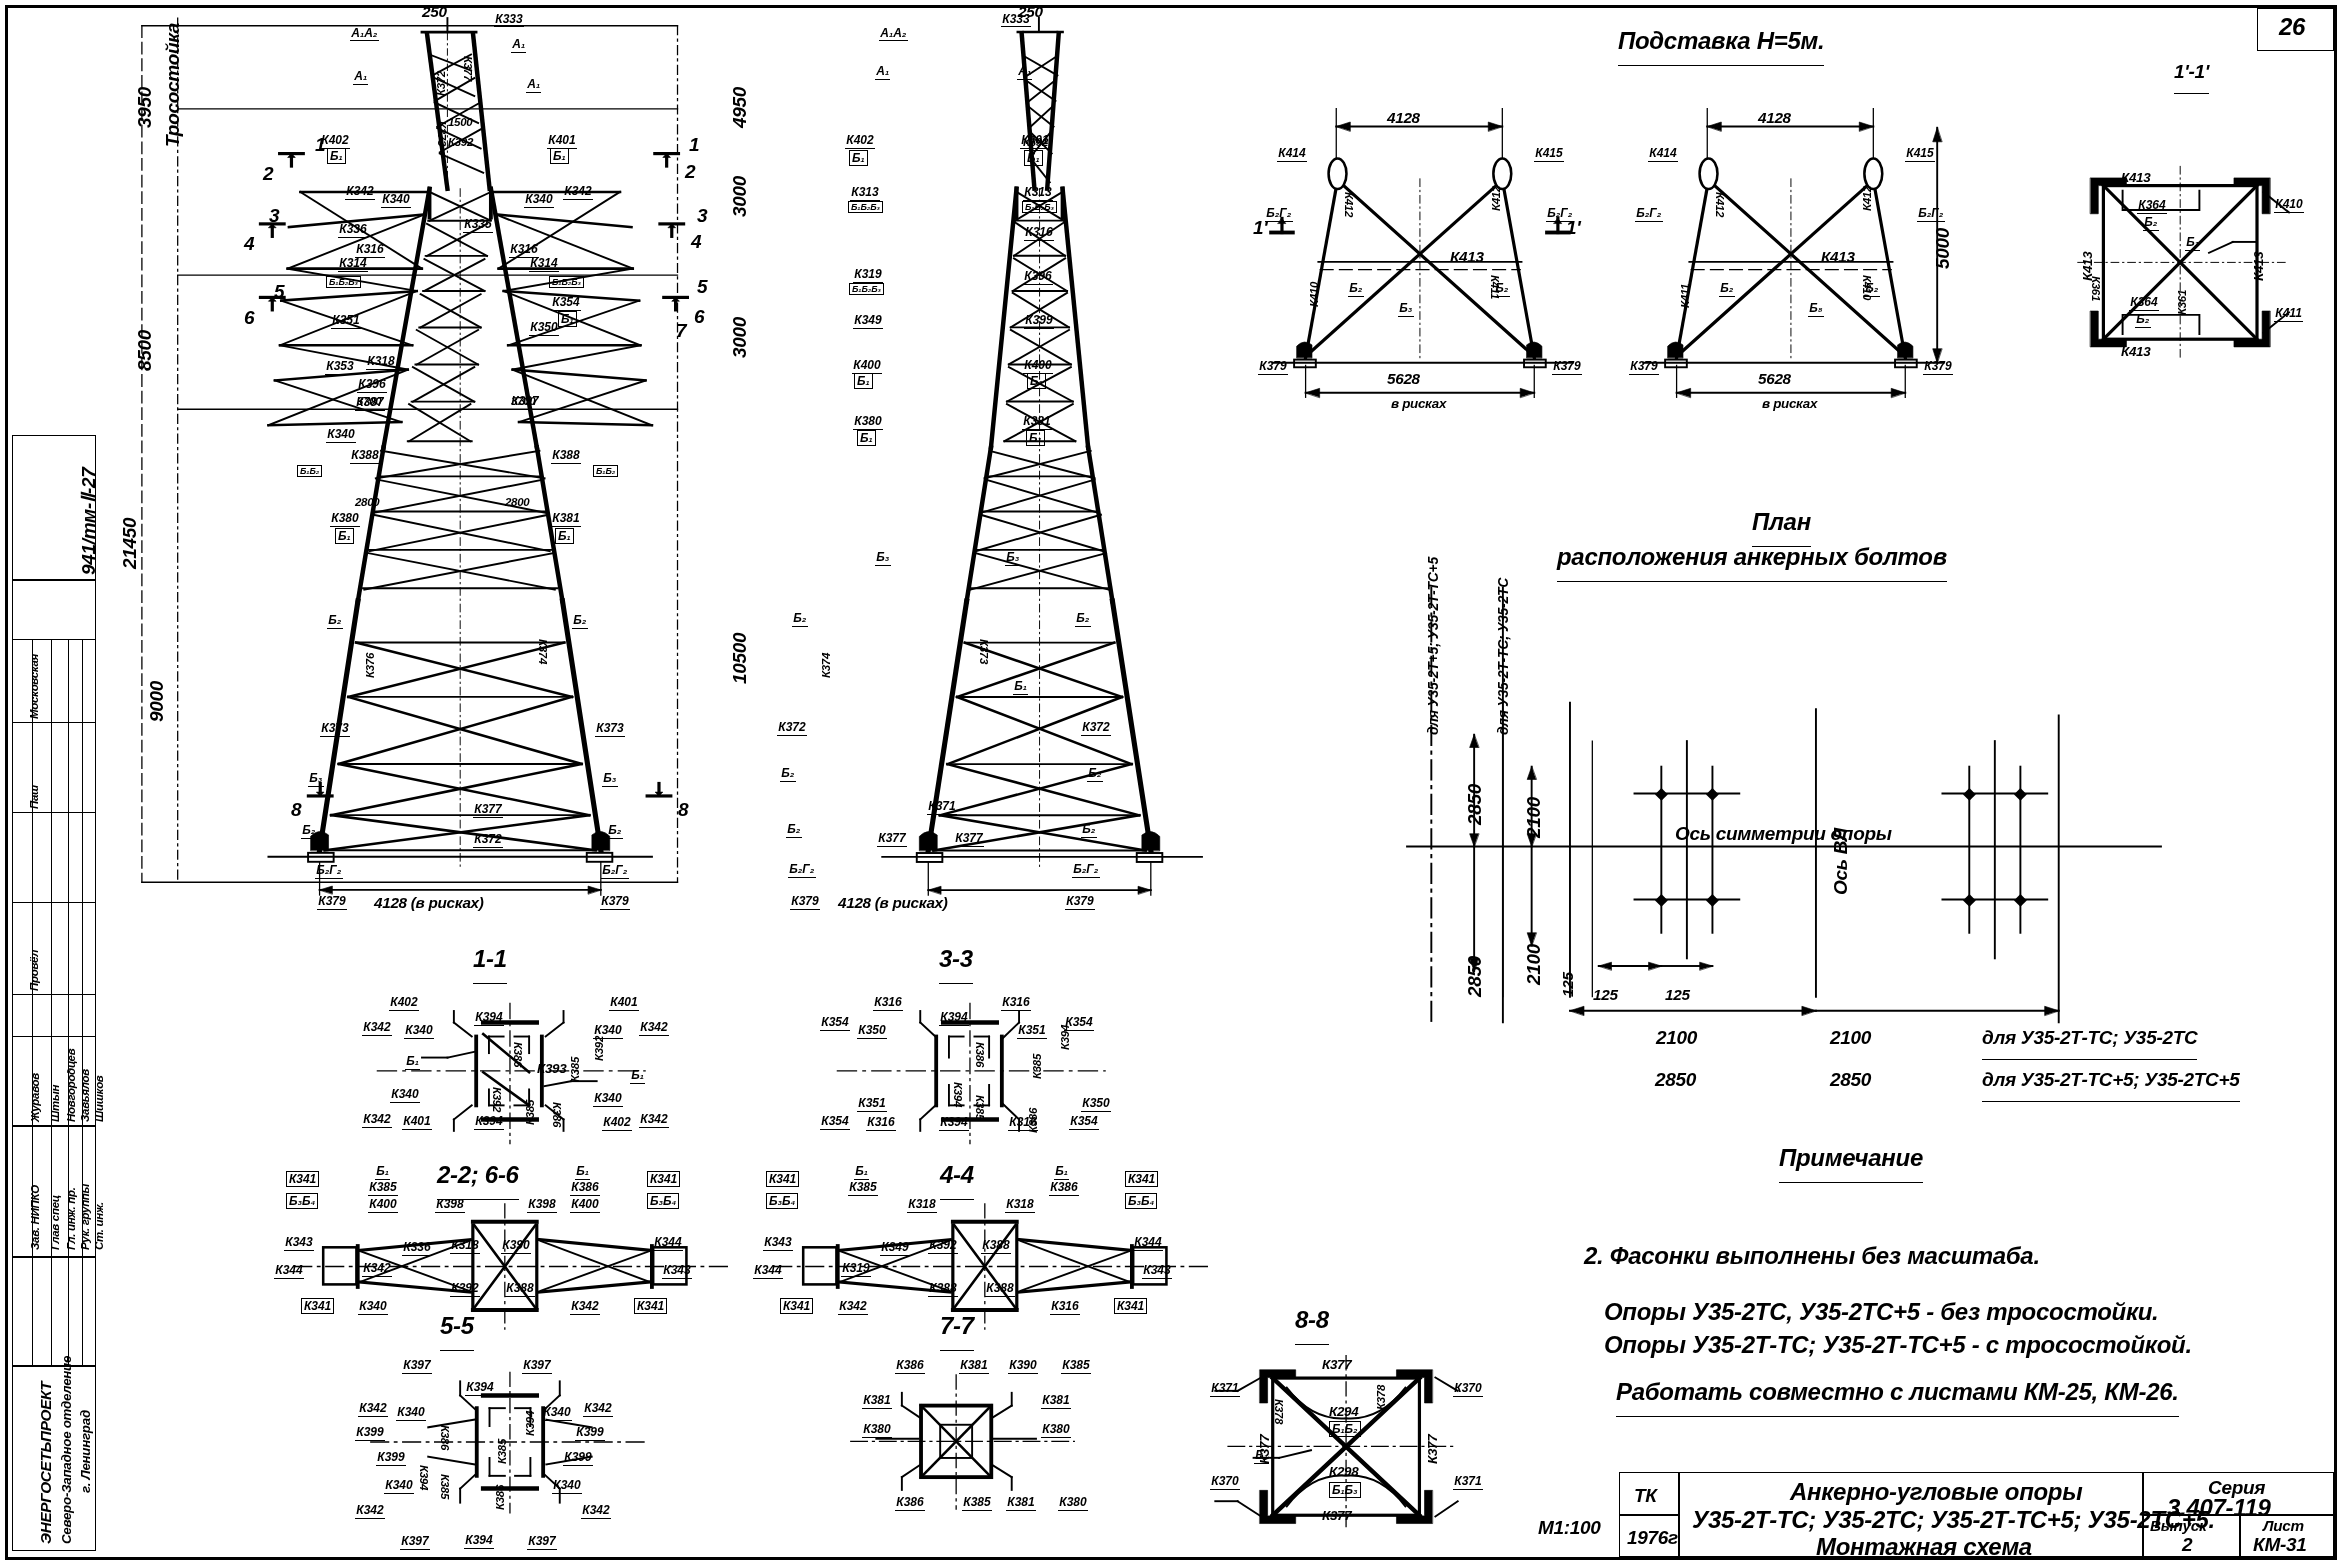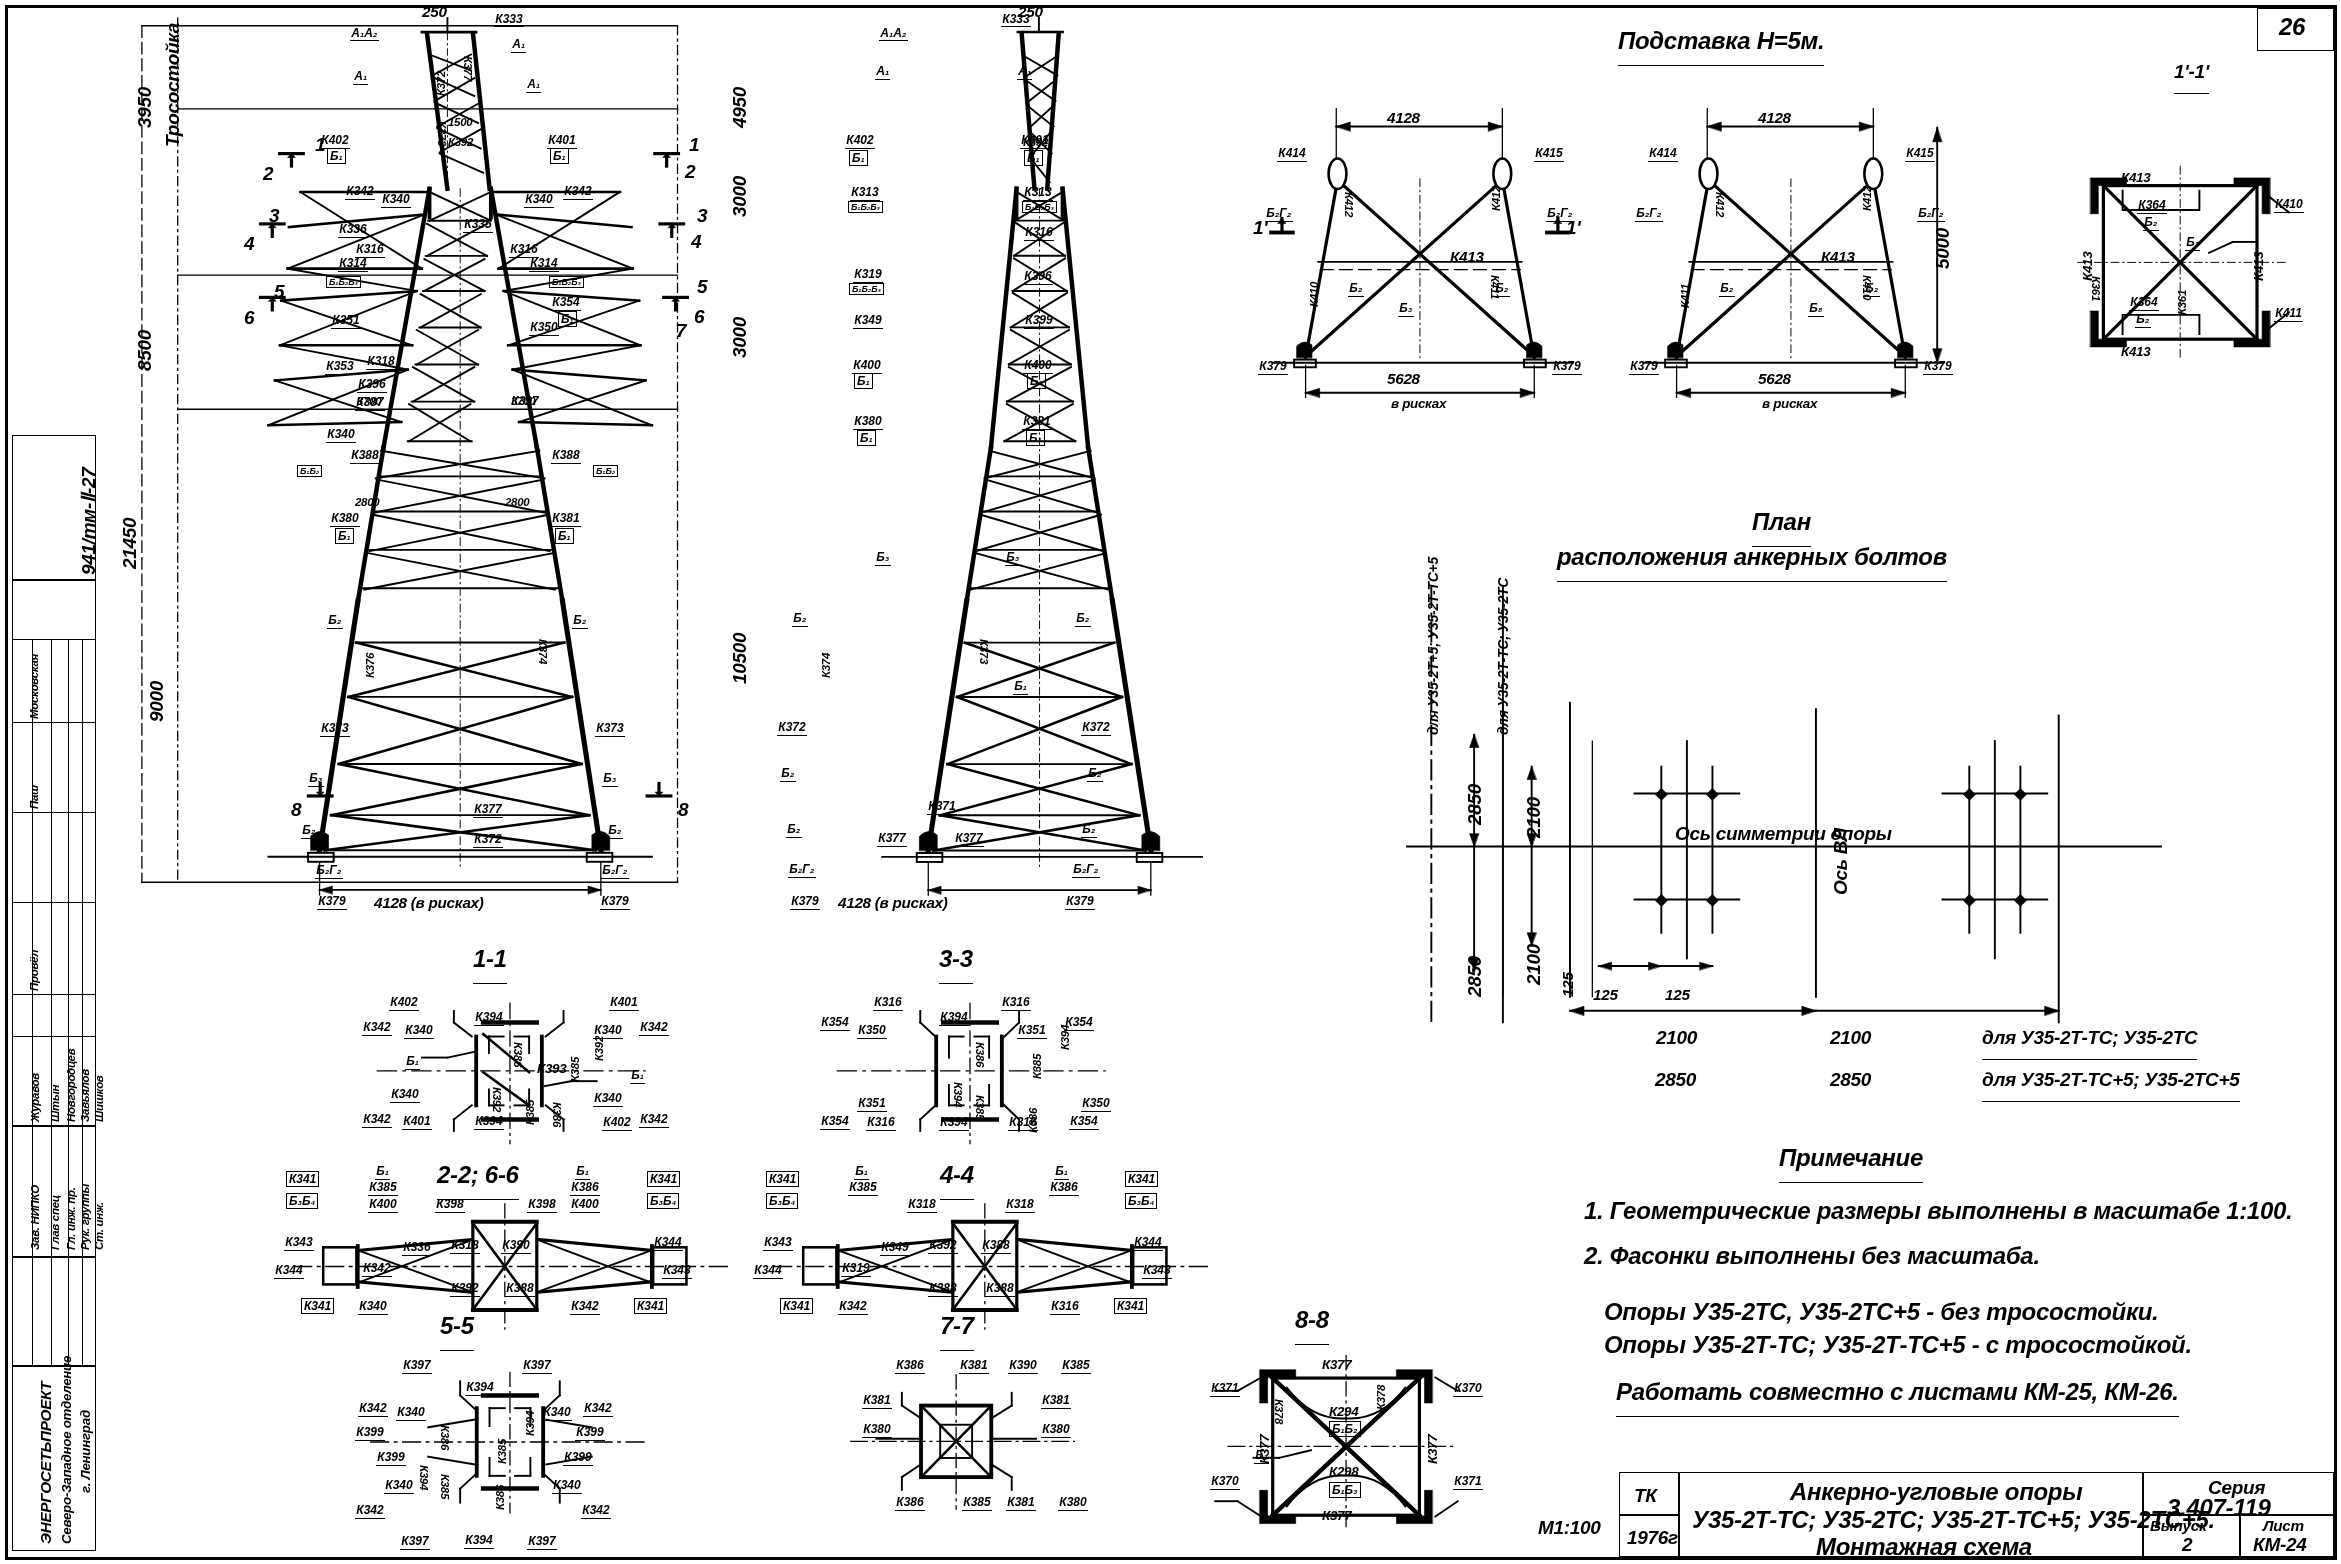--- a/index.html
+++ b/index.html
@@ -739,21 +739,20 @@
   <div class="txt t20" style="left:1675px;top:823px;">Ось симметрии опоры</div>
   <div class="txt t20 rot90" style="left:1830px;top:895px;">Ось ВЛ</div>
   <div class="txt t20" style="left:1656px;top:1027px;">2100</div>
   <div class="txt t20" style="left:1830px;top:1027px;">2100</div>
   <div class="txt t20 u" style="left:1982px;top:1027px;">для У35-2Т-ТС; У35-2ТС</div>
   <div class="txt t20" style="left:1655px;top:1069px;">2850</div>
   <div class="txt t20" style="left:1830px;top:1069px;">2850</div>
   <div class="txt t20 u" style="left:1982px;top:1069px;">для У35-2Т-ТС+5; У35-2ТС+5</div>
 
   <div class="txt t26 u" style="left:1779px;top:1144px;">Примечание</div>
-  <div class="txt t26" style="left:1584px;top:1197px;">1. Геометрические размеры выполнены в масштабе 1:100.</div>
   <div class="txt t26" style="left:1584px;top:1242px;">2. Фасонки выполнены без масштаба.</div>
   <div class="txt t26" style="left:1604px;top:1298px;">Опоры У35-2ТС, У35-2ТС+5 - без тросостойки.</div>
   <div class="txt t26" style="left:1604px;top:1331px;">Опоры У35-2Т-ТС; У35-2Т-ТС+5 - с тросостойкой.</div>
   <div class="txt t26 u" style="left:1616px;top:1378px;">Работать совместно с листами КМ-25, КМ-26.</div>
 
   <div class="txt t26 u" style="left:473px;top:945px;">1-1</div>
   <svg style="left:358px;top:997px;width:332px;height:153px;" viewBox="0 0 520 240" width="332" height="153">
     <g stroke="#000" fill="none" stroke-linecap="square">
       <line x1="196" y1="40" x2="280" y2="40" stroke-width="7"></line>
       <line x1="196" y1="192" x2="280" y2="192" stroke-width="7"></line>
@@ -1112,16 +1111,16 @@
 
   <div class="txt t26" style="left:1790px;top:1478px;">Анкерно-угловые опоры</div>
   <div class="txt t26" style="left:1692px;top:1506px;">У35-2Т-ТС; У35-2ТС; У35-2Т-ТС+5; У35-2ТС+5.</div>
   <div class="txt t26" style="left:1816px;top:1533px;">Монтажная схема</div>
 
   <div class="txt t20" style="left:2208px;top:1477px;">Серия</div>
   <div class="txt t26" style="left:2167px;top:1494px;">3.407-119</div>
   <div class="txt t16" style="left:2150px;top:1517px;">Выпуск</div>
   <div class="txt t20" style="left:2182px;top:1534px;">2</div>
   <div class="txt t16" style="left:2263px;top:1517px;">Лист</div>
-  <div class="txt t20" style="left:2253px;top:1534px;">КМ-24</div>
+  <div class="txt t20" style="left:2253px;top:1534px;">КМ-31</div>
 
 </div>
 
 
 </body></html>

